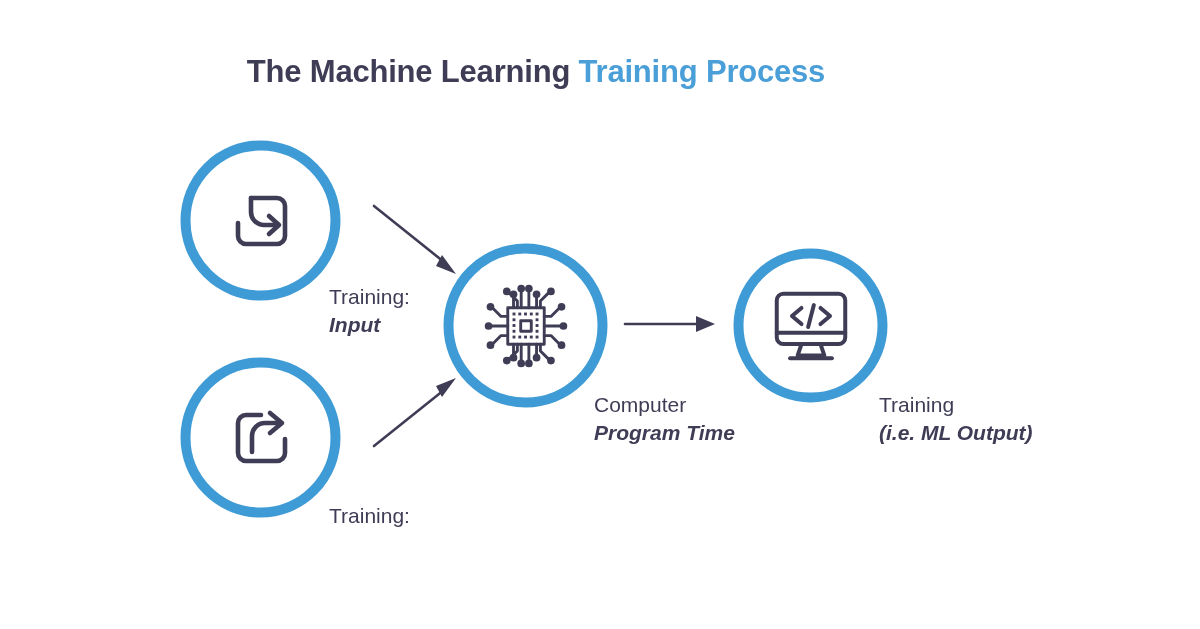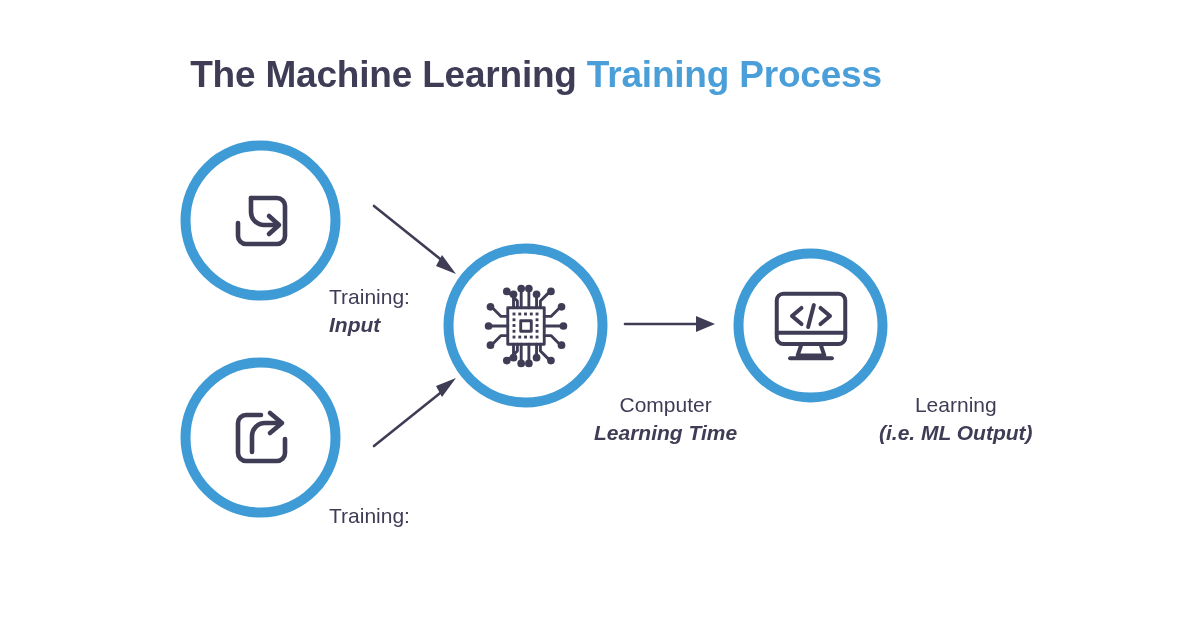--- a/index.html
+++ b/index.html
@@ -19,21 +19,21 @@
     overflow: hidden;
   }
 
   
   .title {
     position: absolute;
     left: 0;
     top: 54px;
     width: 1072px;
     text-align: center;
-    font-size: 37px;
+    font-size: 31px;
     font-weight: bold;
     letter-spacing: -0.2px;
     color: #3f3d56;
     white-space: nowrap;
   }
   .title .accent { color: #4a9fd8; }
 
   
   .node {
     position: absolute;
@@ -69,21 +69,20 @@
   .label {
     position: absolute;
     color: #3f3d56;
     line-height: 1.32;
     white-space: nowrap;
   }
   .label .line1 {
     display: block;
     font-size: 21px;
     font-weight: 400;
-    text-align: center;
   }
   .label .line2 {
     display: block;
     font-size: 21px;
     font-style: italic;
     font-weight: 700;
   }
   #label-input   { left: 329px; top: 283px; }
   #label-output  { left: 329px; top: 502px; }
   #label-cpu     { left: 594px; top: 391px; }
@@ -204,42 +203,42 @@
         <rect x="42" y="60" width="3" height="3"></rect>
         <rect x="48" y="60" width="3" height="3"></rect>
         <rect x="54" y="60" width="3" height="3"></rect>
         <rect x="60" y="60" width="3" height="3"></rect>
       </g>
     </svg>
   </div>
 
   <div class="label" id="label-cpu">
     <span class="line1">Computer</span>
-    <span class="line2">Learning Time</span>
+    <span class="line2">Program Time</span>
   </div>
 
   <div class="node" id="node-prog">
     <svg class="ring-svg" width="155" height="155" viewBox="0 0 155 155">
       <circle cx="77.5" cy="77.5" r="72" fill="#ffffff" stroke="#3e9bd5" stroke-width="10"></circle>
     </svg>
     <svg class="glyph" width="84" height="78" viewBox="0 0 88 82">
       <g fill="none" stroke="#3f3d56" stroke-width="4.2" stroke-linecap="round" stroke-linejoin="round">
         <rect x="8" y="7" width="72" height="53" rx="7"></rect>
         <path d="M8 48 H80"></path>
         <path d="M34 60 L30 72 H58 L54 60"></path>
         <path d="M22 75 H66"></path>
         <path d="M34 22 L24 30.5 L34 39"></path>
         <path d="M54 22 L64 30.5 L54 39"></path>
         <path d="M47 19 L41 42"></path>
       </g>
     </svg>
   </div>
 
   <div class="label" id="label-program">
-    <span class="line1">Learning</span>
+    <span class="line1">Training</span>
     <span class="line2">(i.e. ML Output)</span>
   </div>
 
   <svg class="arrow" id="arrow-input-cpu" viewBox="0 0 100 82">
     <g stroke="#3f3d56" stroke-width="2.6" fill="#3f3d56">
       <path d="M6 6 L76 62" stroke-linecap="round"></path>
       <path d="M88 74 L68 66 L74 55 Z" stroke="none"></path>
     </g>
   </svg>
 

